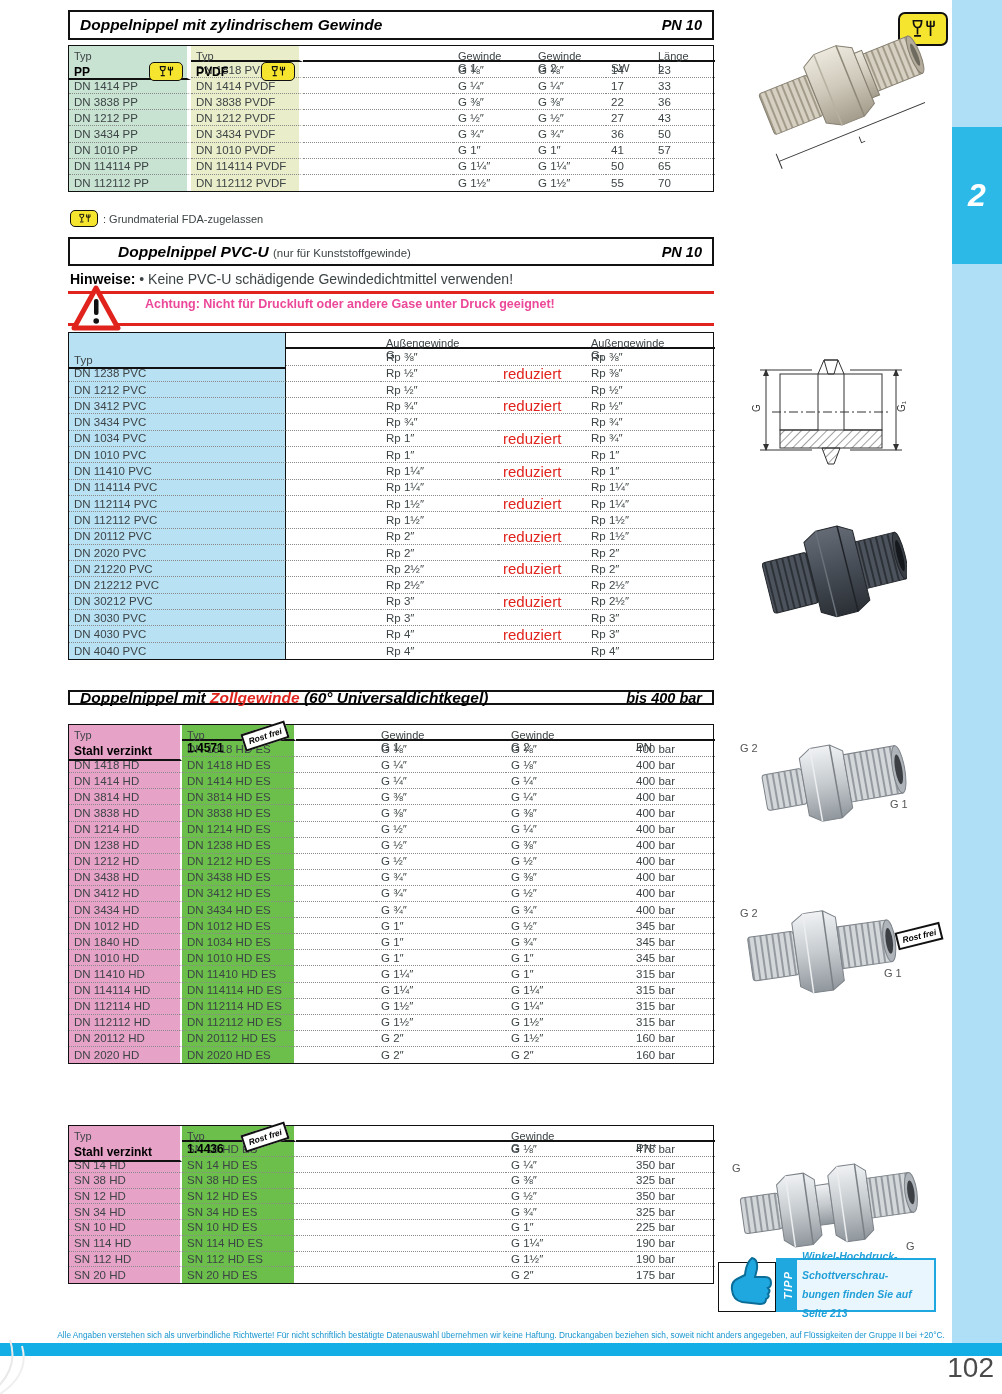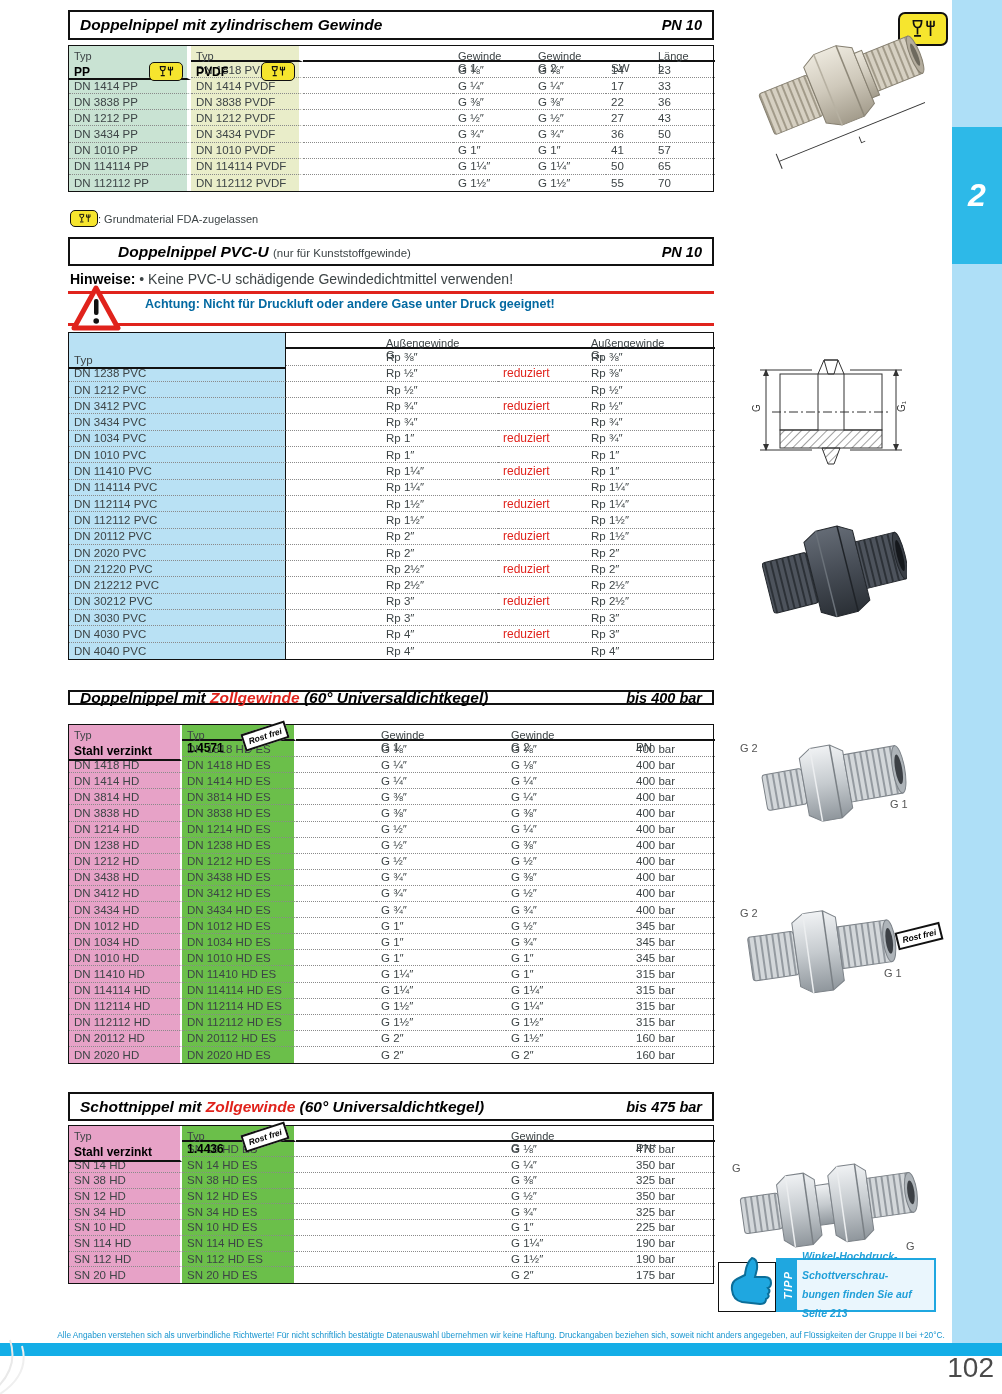--- a/index.html
+++ b/index.html
@@ -16,38 +16,38 @@
   .tbl{position:absolute;left:68px;width:646px;display:grid;box-sizing:border-box;
        border:1px solid #111;background:#fff;font-size:11.5px;}
   .hc{display:flex;flex-direction:column;justify-content:space-between;border-bottom:2px solid #111;
       padding:4px 0 1px 5px;box-sizing:border-box;position:relative;}
   .hc .h1{font-size:11px;min-height:12px;}
   .hc .h2{font-size:11.5px;display:flex;align-items:center;justify-content:space-between;padding-right:4px;}
   .hc .h2 b{color:#000;font-size:12px;}
   .c{display:flex;align-items:center;padding-left:5px;box-sizing:border-box;
      border-bottom:1px dotted #8a8a8a;white-space:nowrap;overflow:hidden;}
   .c.lastrow{border-bottom:none;}
-  .red-txt{color:#e0231c;font-size:12px;}
+  .red-txt{color:#e0231c;font-size:15px;}
   
   .col-g1t{background:#c9e3d3;border-right:4px solid #fff;}
   .col-y1t{background:#e9edc9;border-right:4px solid #fff;}
   .col-blu{background:#b9e1f4;border-right:1px solid #111;}
   .col-pink{background:#e7a2c7;border-right:2px solid #fff;}
   .col-grn{background:#6bbf4a;border-right:2px solid #fff;}
   
   .fda-chip{display:inline-flex;align-items:center;justify-content:center;background:#f6e52e;
             border:1.5px solid #111;border-radius:5px;width:32px;height:17px;flex:0 0 auto;}
   .fda-big{position:absolute;left:898px;top:12px;width:46px;height:30px;background:#f6e52e;
            border:2px solid #111;border-radius:7px;display:flex;align-items:center;justify-content:center;}
-  .legend{position:absolute;left:70px;top:210px;display:flex;align-items:center;font-size:11px;}
+  .legend{position:absolute;left:70px;top:210px;display:flex;align-items:center;gap:5px;font-size:11px;}
   
   .hinweis{position:absolute;left:70px;top:271px;font-size:14px;color:#3d4446;}
   .hinweis b{color:#000;}
   .redline{position:absolute;left:68px;width:646px;height:3px;background:#e0231c;}
-  .achtung-txt{position:absolute;left:145px;top:297px;font-size:12.5px;font-weight:bold;color:#0369a1;}
+  .achtung-txt{position:absolute;left:145px;top:297px;font-size:12.5px;font-weight:bold;color:#ec4899;}
   .warn-tri{position:absolute;left:70px;top:284px;}
   
   .stamp{position:absolute;border:2px solid #111;background:#fff;color:#000;font-weight:bold;font-style:italic;
          font-size:8.5px;line-height:8px;text-align:center;padding:3px 4px;transform:rotate(-18deg);}
   
   .rail{position:absolute;right:0;top:0;width:50px;height:1343px;background:#aedff7;}
   .rail-tab{position:absolute;right:0;top:127px;width:50px;height:137px;background:#2db9e8;
             display:flex;align-items:center;justify-content:center;color:#fff;
             font-weight:bold;font-style:italic;font-size:32px;}
   
@@ -471,21 +471,21 @@
       <div class="c">G ¾″</div>
       <div class="c">400 bar</div>
 
       <div class="c col-pink">DN 1012 HD</div>
       <div class="c col-grn">DN 1012 HD ES</div>
       <div class="c"></div>
       <div class="c">G 1″</div>
       <div class="c">G ½″</div>
       <div class="c">345 bar</div>
 
-      <div class="c col-pink">DN 1034 HD</div>
+      <div class="c col-pink">DN 1840 HD</div>
       <div class="c col-grn">DN 1034 HD ES</div>
       <div class="c"></div>
       <div class="c">G 1″</div>
       <div class="c">G ¾″</div>
       <div class="c">345 bar</div>
 
       <div class="c col-pink">DN 1010 HD</div>
       <div class="c col-grn">DN 1010 HD ES</div>
       <div class="c"></div>
       <div class="c">G 1″</div>
@@ -528,24 +528,20 @@
       <div class="c">160 bar</div>
 
       <div class="c col-pink lastrow">DN 2020 HD</div>
       <div class="c col-grn lastrow">DN 2020 HD ES</div>
       <div class="c lastrow"></div>
       <div class="c lastrow">G 2″</div>
       <div class="c lastrow">G 2″</div>
       <div class="c lastrow">160 bar</div>
     </div>
 
-  <div class="sec" style="top:1092px;height:29px;">
-    <span class="t"><span>Schottnippel mit </span><span class="red">Zollgewinde</span><span> (60° Universaldichtkegel)</span></span>
-    <span class="pn">bis 475 bar</span>
-  </div>
 
   <div class="tbl" id="t4" style="top:1125px;grid-template-columns:113px 114px 210px 125px 84px;grid-auto-rows:15.7px;">
     <div class="hc col-pink" style="height:36px;">
         <span class="h1">Typ</span>
         <span class="h2">
           <b>Stahl verzinkt</b>
         </span>
       </div>
     <div class="hc col-grn">
         <span class="h1">Typ</span>

